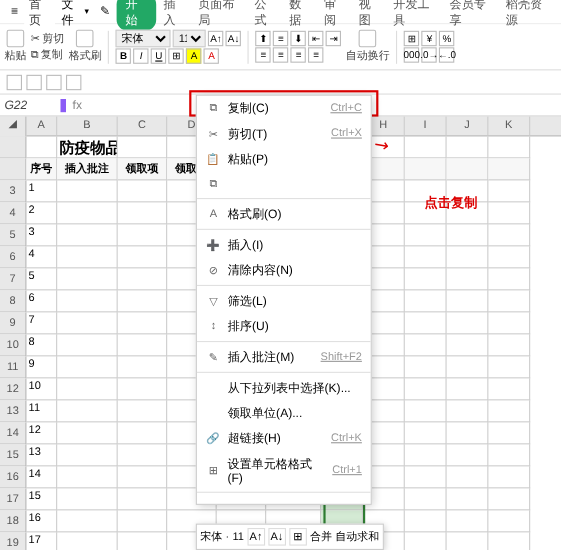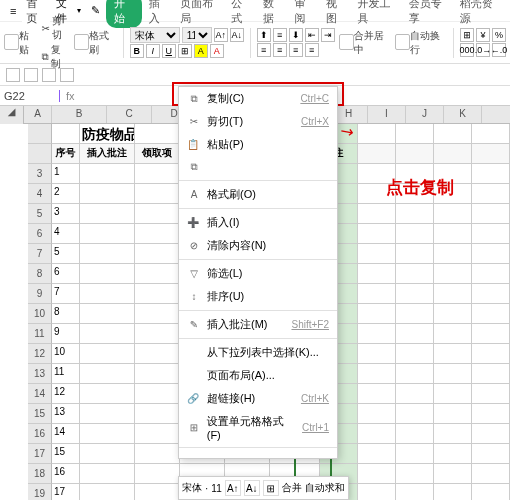--- a/index.html
+++ b/index.html
@@ -3,49 +3,49 @@
 <meta charset="utf-8">
 <style>
   * { box-sizing: border-box; margin: 0; padding: 0; }
   body { font-family: "Microsoft YaHei", sans-serif; font-size: 11px; background: #fff; width: 510px; height: 500px; overflow: hidden; position: relative; }
   .titlebar { display: flex; align-items: center; padding: 2px 6px; background: #fff; border-bottom: 1px solid #eee; height: 22px; gap: 2px; }
   .titlebar .tb-btn { padding: 1px 4px; font-size: 11px; display: flex; align-items: center; gap: 2px; }
   .titlebar .home { background: #fff; color: #333; border-radius: 3px; }
   .titlebar .start { background: #22a865; color: #fff; border-radius: 10px; padding: 2px 8px; }
   .titlebar .tab { color: #555; padding: 2px 5px; }
   .ribbon { display: flex; align-items: center; padding: 2px 4px; border-bottom: 1px solid #ddd; height: 42px; gap: 4px; }
-  .ribbon .grp { display: flex; align-items: center; font-size: 10px; color: #444; }
+  .ribbon .grp { display: flex; flex-direction: column; align-items: center; font-size: 10px; color: #444; }
   .ribbon .grp .ic { width: 16px; height: 16px; border: 1px solid #bbb; border-radius: 2px; margin-bottom: 1px; }
   .ribbon .sep { width: 1px; height: 30px; background: #ddd; margin: 0 2px; }
   .ribbon .font-box { display: flex; flex-direction: column; gap: 1px; }
   .ribbon .font-row { display: flex; gap: 2px; align-items: center; }
   .ribbon select, .ribbon .mini { font-size: 10px; height: 16px; border: 1px solid #ccc; }
   .ribbon .chip { width: 14px; height: 14px; border: 1px solid #bbb; display: inline-flex; align-items: center; justify-content: center; font-size: 9px; }
   .toolstrip { display: flex; align-items: center; padding: 2px 6px; gap: 4px; height: 22px; border-bottom: 1px solid #ddd; }
   .toolstrip .ic { width: 14px; height: 14px; border: 1px solid #bbb; }
   .formula-bar { display: flex; align-items: center; height: 20px; border-bottom: 1px solid #ccc; font-size: 11px; }
-  .name-box { width: 60px; border-right: 1px solid #8b5cf6; padding: 0 4px; color: #444; }
+  .name-box { width: 60px; border-right: 5px solid #8b5cf6; padding: 0 4px; color: #444; font-style: italic; }
   .fx { padding: 0 6px; color: #888; }
   .sheet { position: relative; }
   .colhdr { display: flex; height: 18px; background: #e8e8e8; border-bottom: 1px solid #bbb; }
   .rowhdr { width: 24px; background: #e8e8e8; border-right: 1px solid #bbb; text-align: center; font-size: 10px; color: #555; }
   .colhdr .rowhdr { height: 18px; }
   .colhdr .col { border-right: 1px solid #ccc; text-align: center; font-size: 10px; color: #555; padding-top: 2px; }
   .grid { position: relative; }
-  .row { display: flex; height: 20px; margin-left: 28px; }
+  .row { display: flex; height: 20px; }
   .row .rowhdr { border-bottom: 1px solid #ccc; line-height: 20px; }
   .cell { border-right: 1px solid #ccc; border-bottom: 1px solid #ccc; font-size: 10px; padding: 2px; overflow: hidden; white-space: nowrap; }
   .title-row .cell { font-size: 14px; font-weight: bold; text-align: center; }
   .hdr-row .cell { font-weight: bold; text-align: center; background: #f7f7f7; }
   .data-row .cell:first-of-type { text-align: center; }
   .col-sel { background: #d4ead4 !important; }
   .sel-border { position: absolute; border: 2px solid #2e7d32; pointer-events: none; }
   .red-box { position: absolute; border: 2px solid #d00; pointer-events: none; }
   .arrow { position: absolute; color: #d00; font-size: 16px; }
-  .annotation { position: absolute; color: #d00; font-size: 17px; font-weight: bold; }
+  .annotation { position: absolute; color: #d00; font-size: 12px; font-weight: bold; }
   .ctx-menu { position: absolute; background: #fff; border: 1px solid #ccc; box-shadow: 2px 2px 8px rgba(0,0,0,.2); width: 160px; font-size: 11px; z-index: 10; }
   .ctx-item { display: flex; align-items: center; padding: 4px 8px; gap: 6px; cursor: default; }
   .ctx-item .mic { width: 14px; height: 14px; display: inline-flex; align-items: center; justify-content: center; font-size: 10px; color: #666; }
   .ctx-item .sc { margin-left: auto; color: #999; font-size: 10px; text-decoration: underline; }
   .ctx-sep { height: 1px; background: #e0e0e0; margin: 2px 0; }
   .mini-toolbar { position: absolute; background: #fff; border: 1px solid #ccc; box-shadow: 1px 1px 6px rgba(0,0,0,.2); padding: 3px; display: flex; gap: 3px; align-items: center; font-size: 10px; z-index: 9; }
   .mini-toolbar .mb { width: 16px; height: 16px; border: 1px solid #ddd; display: inline-flex; align-items: center; justify-content: center; }
   .cw-A{width:28px}.cw-B{width:55px}.cw-C{width:45px}.cw-D{width:45px}.cw-E{width:45px}.cw-F{width:50px}.cw-G{width:38px}.cw-H{width:38px}.cw-I{width:38px}.cw-J{width:38px}.cw-K{width:38px}
 </style>
 </head>
@@ -122,24 +122,20 @@
       <span class="chip">⇤</span>
       <span class="chip">⇥</span>
     </div>
     <div class="font-row">
       <span class="chip">≡</span>
       <span class="chip">≡</span>
       <span class="chip">≡</span>
       <span class="chip">≡</span>
     </div>
   </div>
-  <div class="grp">
-      <div class="ic"></div>
-      <span>合并居中</span>
-    </div>
   <div class="grp">
       <div class="ic"></div>
       <span>自动换行</span>
     </div>
   <div class="sep"></div>
   <div class="font-box">
     <div class="font-row">
       <span class="chip">⊞</span>
       <span class="chip">¥</span>
       <span class="chip">%</span>
@@ -504,21 +500,21 @@
       <span>插入批注(M)</span>
       <span class="sc">Shift+F2</span>
     </div>
     <div class="ctx-sep"></div>
     <div class="ctx-item">
       <span class="mic"></span>
       <span>从下拉列表中选择(K)...</span>
     </div>
     <div class="ctx-item">
       <span class="mic"></span>
-      <span>页面布局(A)...</span>
+      <span>领取单位(A)...</span>
     </div>
     <div class="ctx-item">
       <span class="mic">🔗</span>
       <span>超链接(H)</span>
       <span class="sc">Ctrl+K</span>
     </div>
     <div class="ctx-item">
       <span class="mic">⊞</span>
       <span>设置单元格格式(F)</span>
       <span class="sc">Ctrl+1</span>

